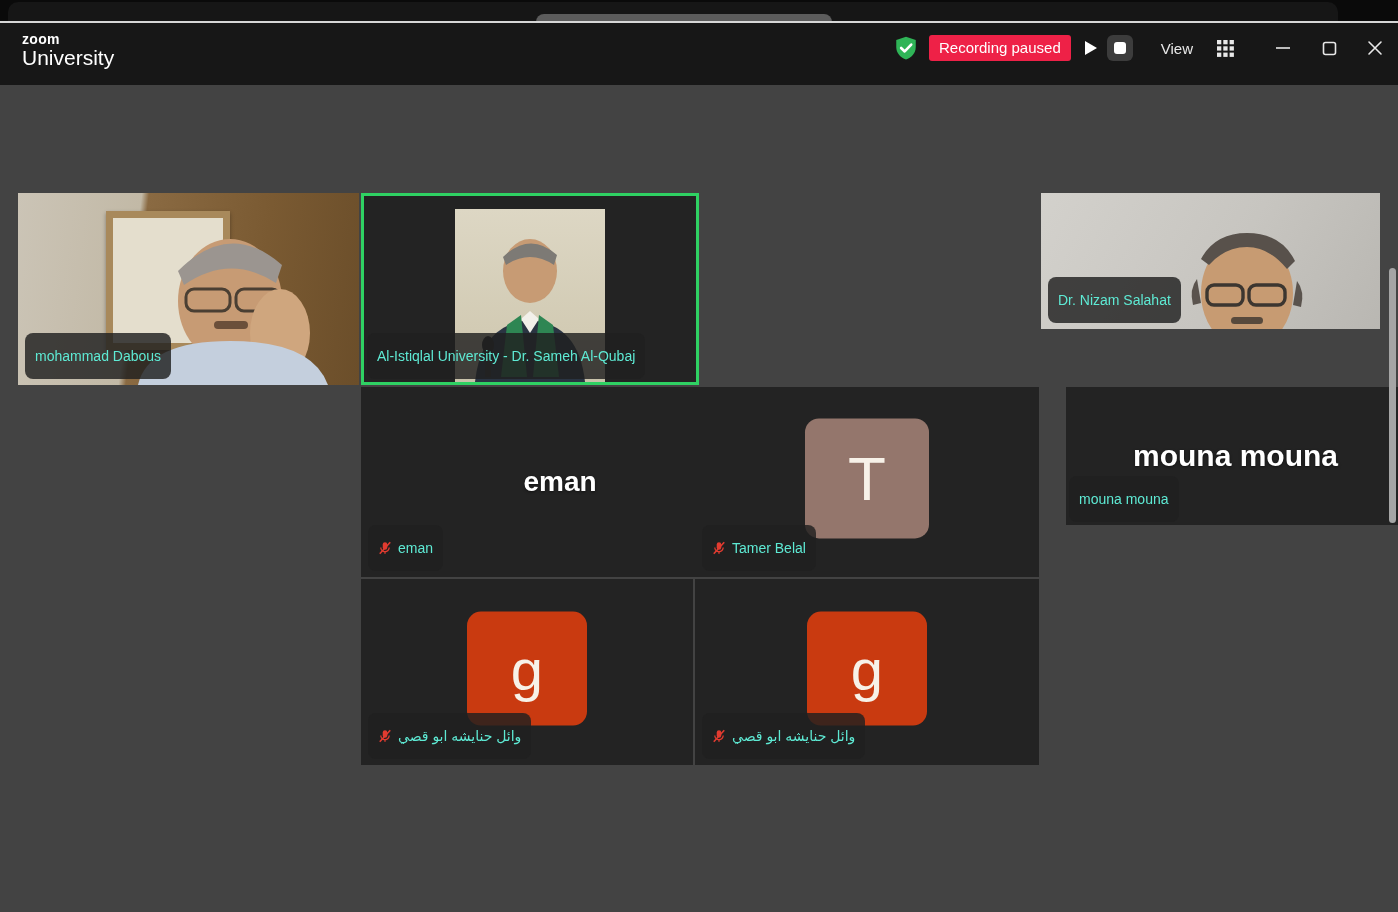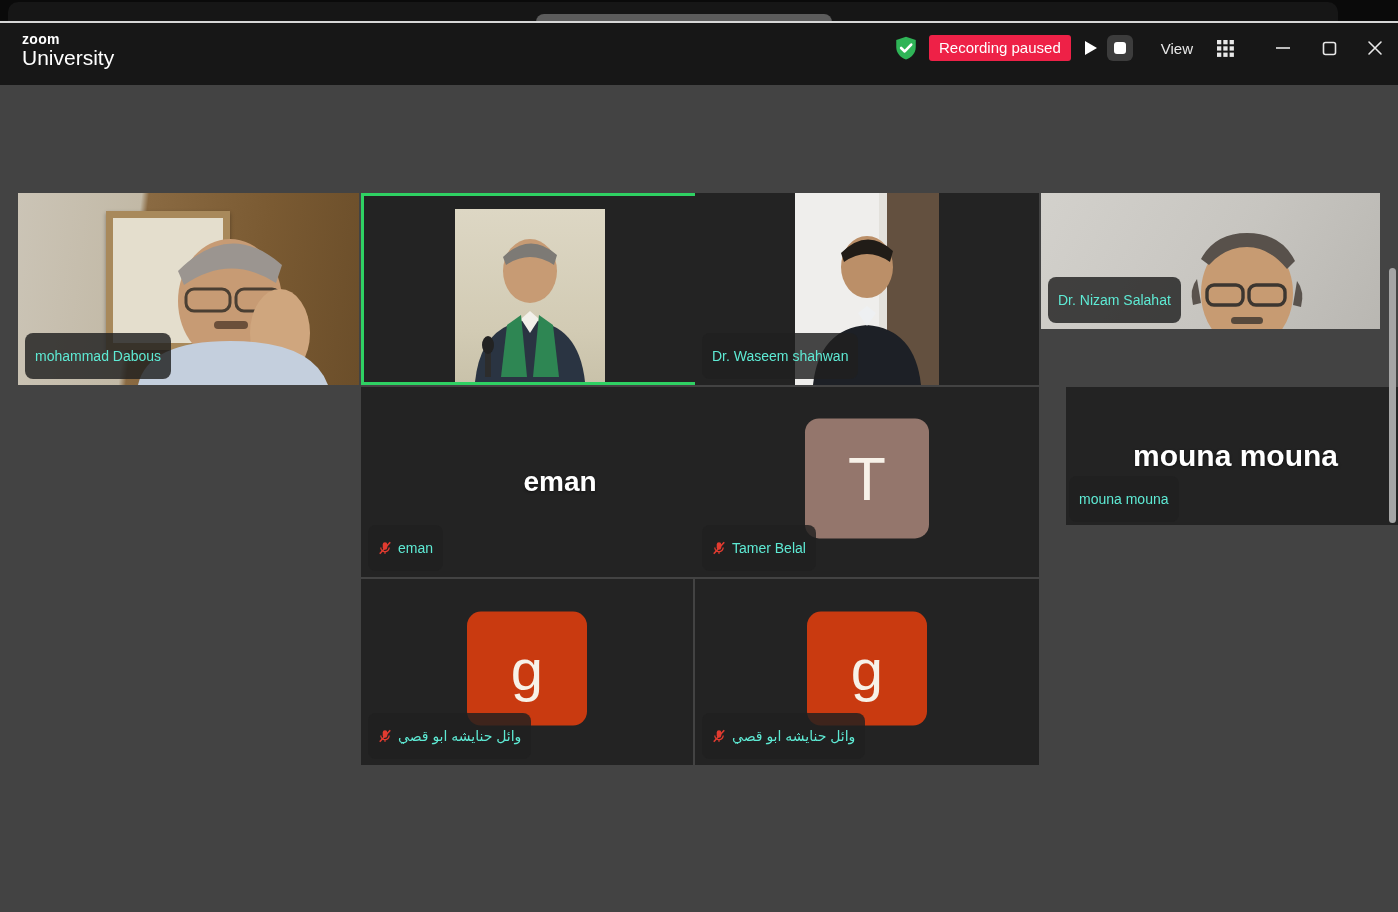--- a/index.html
+++ b/index.html
@@ -140,35 +140,25 @@
         <ellipse cx="75" cy="62" rx="27" ry="32" fill="#c79b74"></ellipse>
         <path d="M48 48 q27 -26 54 -2 l-3 10 q-24 -16 -48 0 z" fill="#7d7a75"></path>
         <path d="M20 173 q6 -58 55 -62 q49 4 55 62 z" fill="#2a3442"></path>
         <path d="M66 110 l9 14 9 -14 -9 -8 z" fill="#f2f0ea"></path>
         <path d="M52 116 l14 -10 6 62 h-26 z" fill="#2e8653"></path>
         <path d="M98 116 l-14 -10 -6 62 h26 z" fill="#2e8653"></path>
         <rect x="30" y="138" width="6" height="30" fill="#2c2c2c"></rect>
         <ellipse cx="33" cy="136" rx="6" ry="9" fill="#222"></ellipse>
       </svg>
     </div>
-  </div>
-
-  <div class="tile" style="left:695px;top:193px;width:344px;height:192px;">
-    <div class="scene-waseem">
-      <svg width="144" height="192" viewBox="0 0 144 192" style="position:absolute;inset:0;">
-        <ellipse cx="72" cy="74" rx="26" ry="31" fill="#bb8f68"></ellipse>
-        <path d="M46 60 q26 -26 52 -2 l-3 11 q-23 -16 -46 0 z" fill="#211c17"></path>
-        <path d="M18 192 q6 -56 54 -60 q48 4 54 60 z" fill="#1d2026"></path>
-        <path d="M63 120 l9 13 9 -13 -9 -7 z" fill="#eef0f2"></path>
-      </svg>
-    </div>
-    <div class="nametag">
-      <span>Dr. Waseem shahwan</span>
-    </div>
-  </div>
+    <div class="nametag flush">
+      <span>Al-Istiqlal University - Dr. Sameh Al-Qubaj</span>
+    </div>
+  </div>
+
 
   <div class="tile video-full" style="left:1041px;top:193px;width:339px;height:136px;">
     <div class="vid scene-nizam">
       <svg width="339" height="192" viewBox="0 0 339 192" style="position:absolute;inset:0;">
         <ellipse cx="206" cy="100" rx="46" ry="56" fill="#c79b72"></ellipse>
         <path d="M160 66 q14 -26 46 -26 q34 0 48 28 l-8 8 q-18 -22 -40 -22 q-22 0 -38 18 z" fill="#58514b"></path>
         <path d="M156 86 q-8 10 -4 26 l8 -2 z" fill="#5a534d"></path>
         <path d="M256 88 q8 10 4 26 l-8 -2 z" fill="#5a534d"></path>
         <rect x="166" y="92" width="36" height="20" rx="7" fill="none" stroke="#3c3630" stroke-width="3.4"></rect>
         <rect x="208" y="92" width="36" height="20" rx="7" fill="none" stroke="#3c3630" stroke-width="3.4"></rect>

